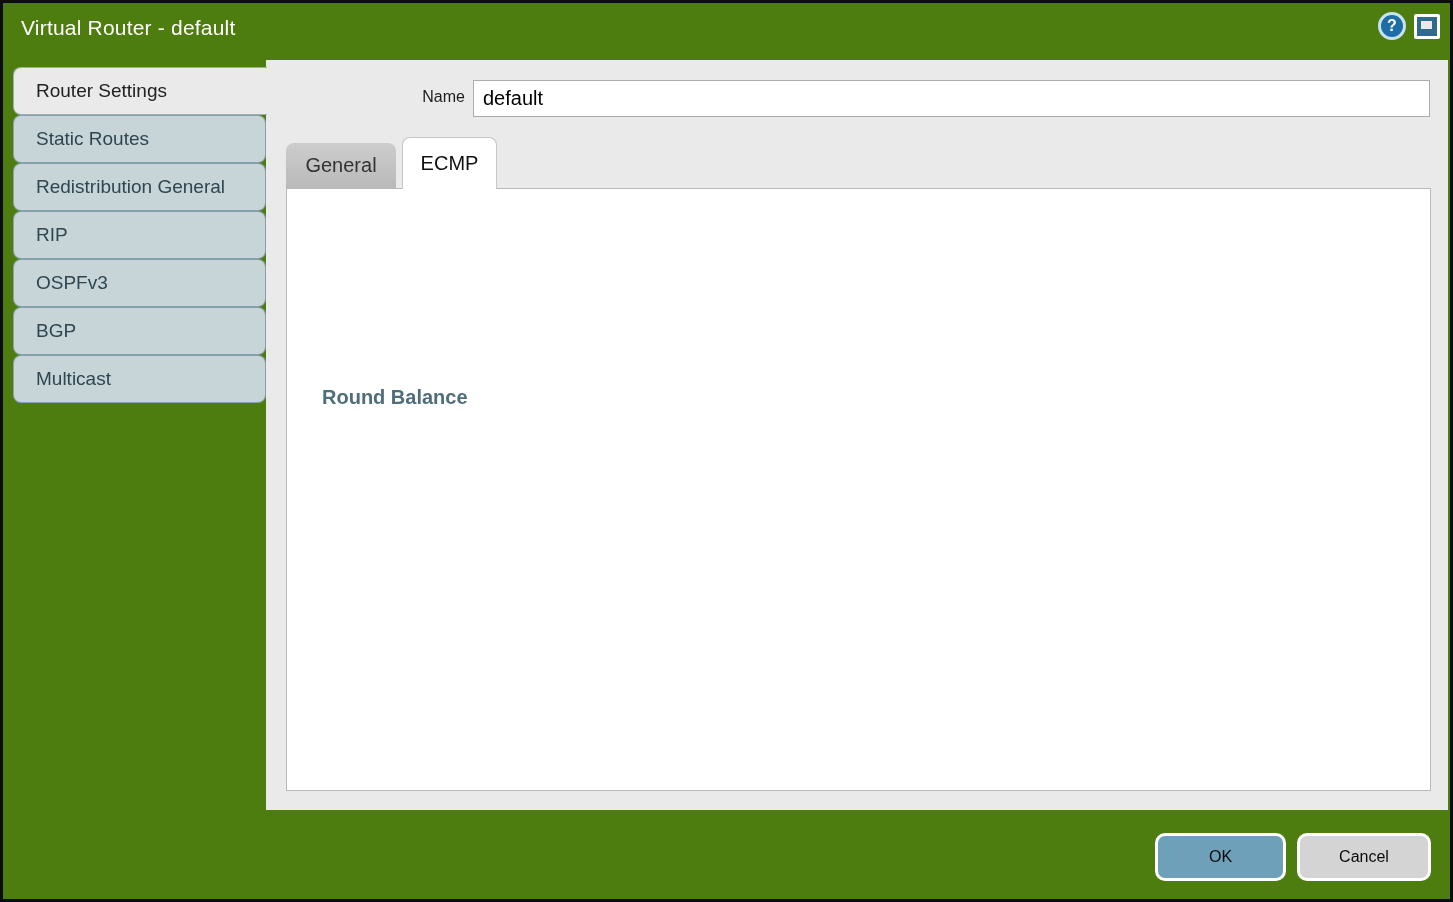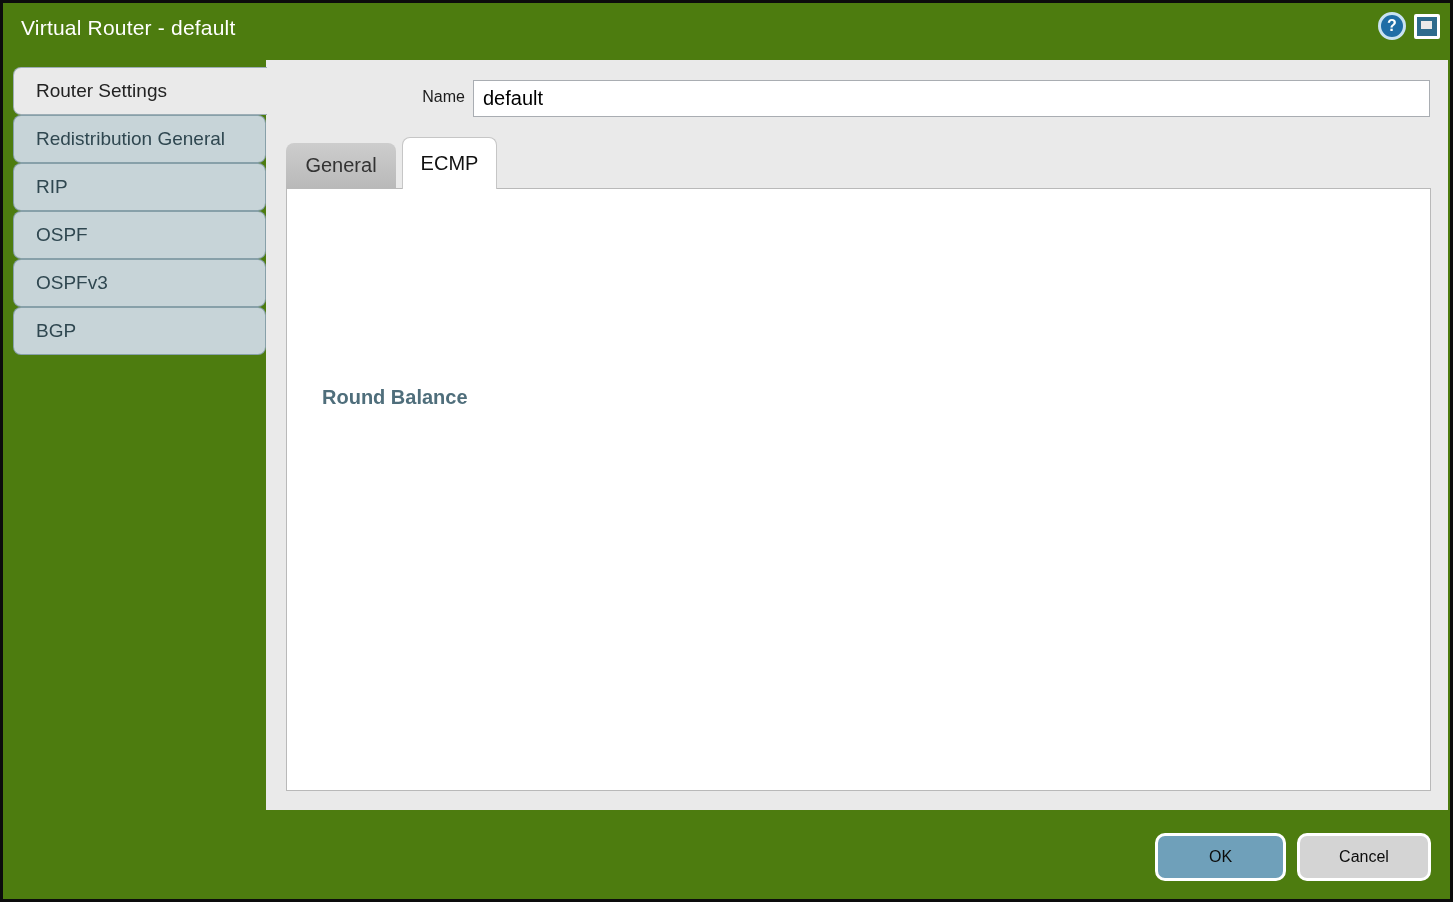--- a/index.html
+++ b/index.html
@@ -189,33 +189,36 @@
   <div class="help-icon">?</div>
   <div class="window-icon"></div>
 
   <div class="main-panel"></div>
 
   <div class="sidebar">
     <div class="side-tab active">
         <span>Router Settings</span>
       </div>
     <div class="side-tab">
+        <span>Static Routes</span>
+      </div>
+    <div class="side-tab">
         <span>Redistribution General</span>
       </div>
     <div class="side-tab">
         <span>RIP</span>
       </div>
     <div class="side-tab">
-        <span>OSPF</span>
-      </div>
-    <div class="side-tab">
         <span>OSPFv3</span>
       </div>
     <div class="side-tab">
         <span>BGP</span>
+      </div>
+    <div class="side-tab">
+        <span>Multicast</span>
       </div>
   </div>
 
   <div class="name-label">Name</div>
   <input class="name-input" type="text" value="default" style="">
 
   <div class="tab tab-general">
       <span>General</span>
     </div>
   <div class="tab tab-ecmp">

